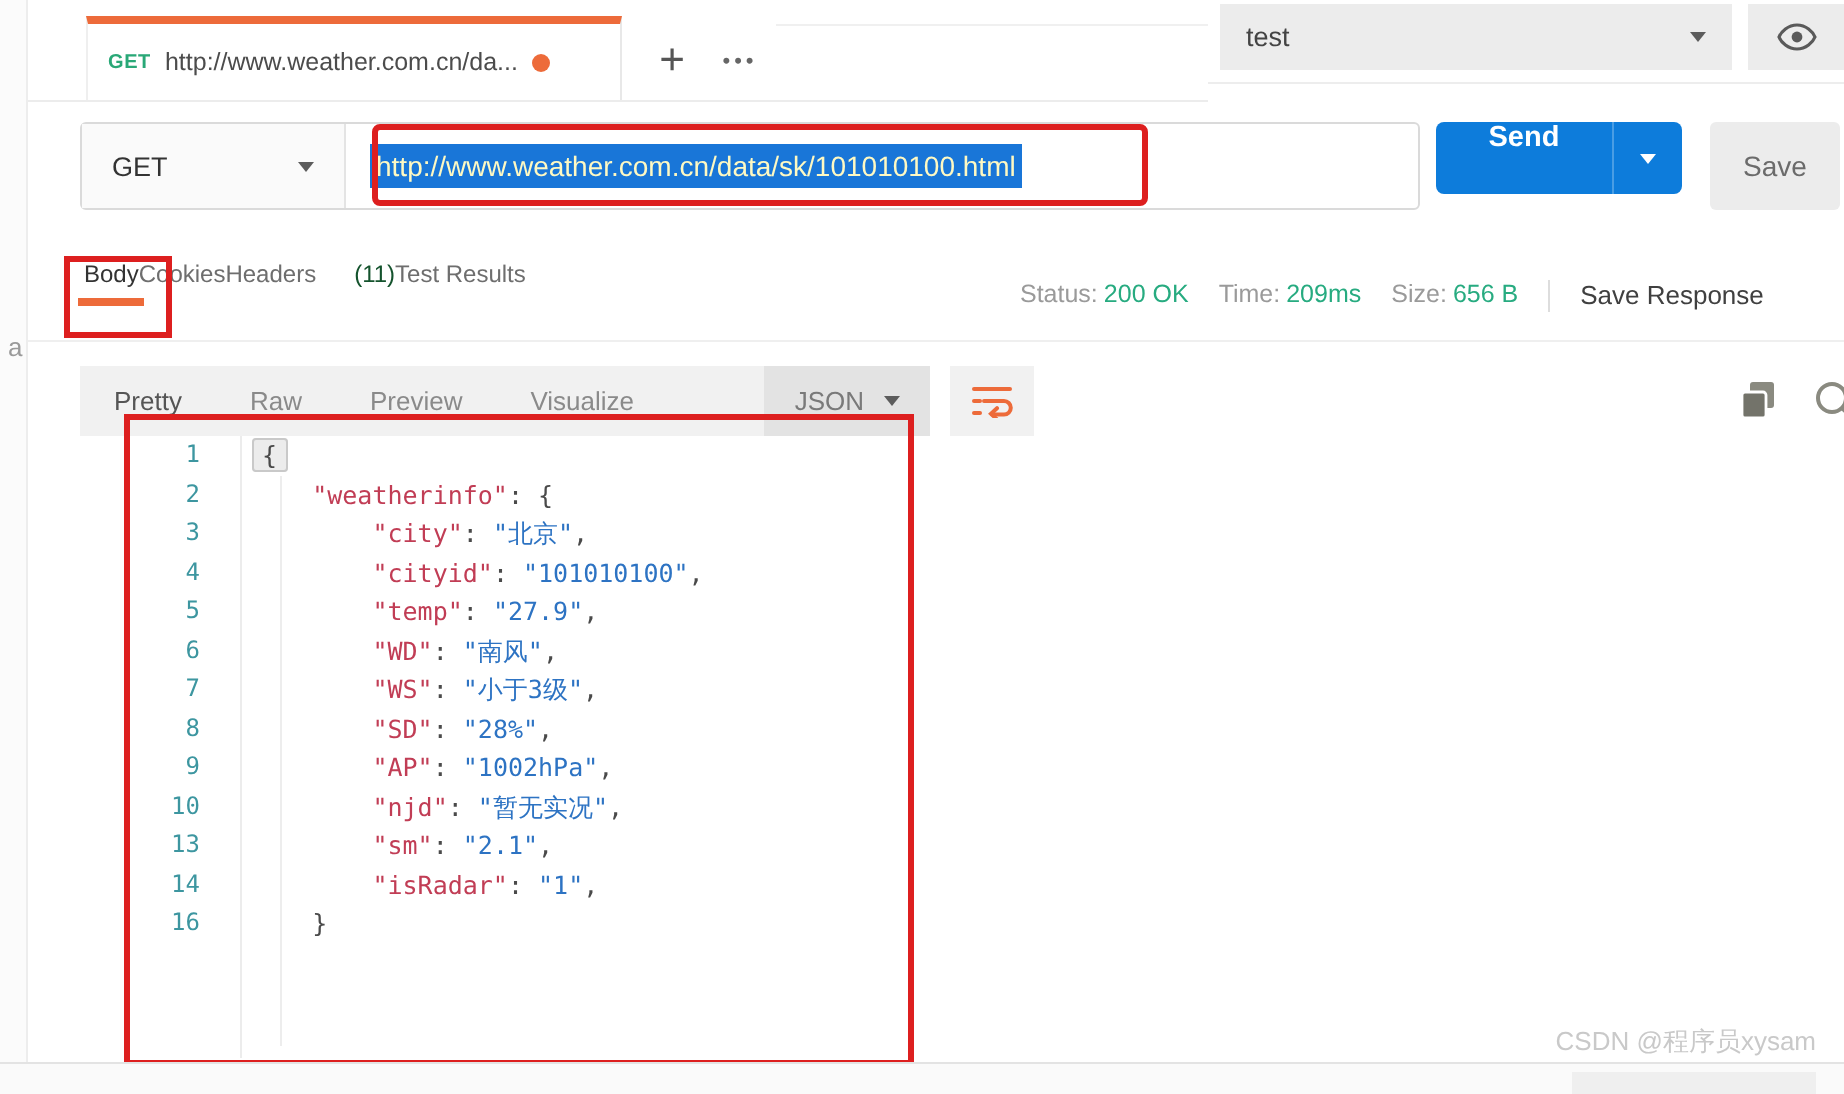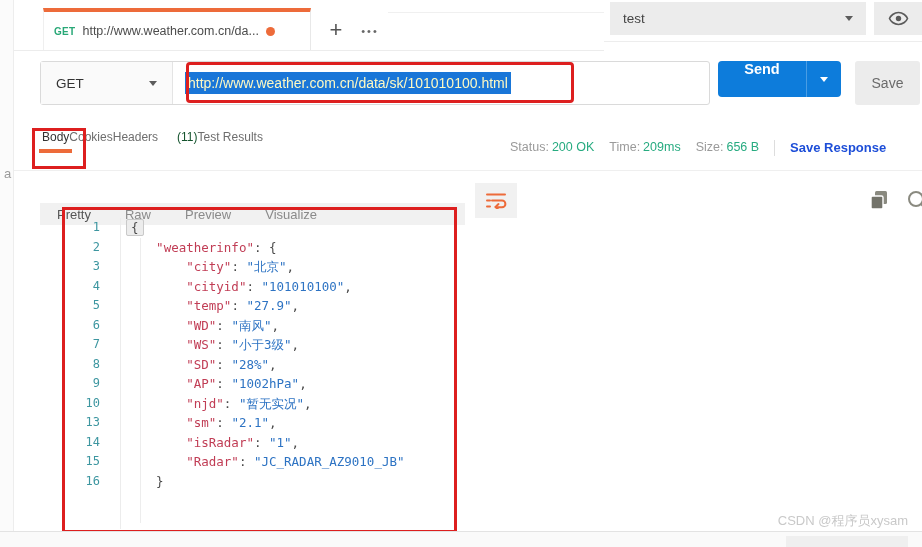--- a/index.html
+++ b/index.html
@@ -53,26 +53,26 @@
   
   .resp-tabs{position:absolute;left:42px;top:130px;display:flex;font-size:12px;color:#6e6e6e;}
   .resp-tab{position:relative;padding-bottom:6px;}
   .resp-tab.active{color:#333;}
   .resp-tab.active::after{content:"";position:absolute;left:-3px;right:-3px;bottom:-3px;height:4px;background:#ED6B3A;}
   .tab-count{color:#14532d;margin-left:19px;}
   .resp-status{position:absolute;left:510px;top:140px;display:flex;gap:15px;
        font-size:12.5px;color:#9a9a9a;white-space:nowrap;}
   .stat-val{color:#27AB80;margin-left:3px;}
   .stat-div{width:1px;height:16px;background:#ddd;}
-  .save-response{color:#1d4ed8;font-weight:bold;font-size:13px;}
+  .save-response{color:#404040;font-weight:normal;font-size:13px;}
   .metarow-line{position:absolute;left:14px;top:170px;width:908px;height:1px;background:#efefef;}
 
   
-  .view-bar{position:absolute;left:40px;top:183px;width:425px;height:22px;background:#f1f1f1;
-       display:flex;align-items:center;font-size:13px;color:#8a8a8a;margin-top:20px;}
+  .view-bar{position:absolute;left:40px;top:183px;width:425px;height:35px;background:#f1f1f1;
+       display:flex;align-items:center;font-size:13px;color:#8a8a8a;}
   .view-item{padding:0 17px;}
   .view-item.active{color:#555;}
   .format-select{margin-left:auto;height:100%;background:#e3e3e3;display:flex;align-items:center;
        gap:10px;padding:0 15px;box-sizing:border-box;color:#7a7a7a;}
   .wrap-btn{position:absolute;left:475px;top:183px;width:42px;height:35px;background:#f1f1f1;
        display:flex;align-items:center;justify-content:center;}
   .copy-btn{position:absolute;left:869px;top:189px;width:20px;height:22px;}
   .search-btn{position:absolute;left:906px;top:189px;width:16px;height:22px;overflow:hidden;}
 
   
@@ -176,20 +176,24 @@
     <span class="stat-div"></span>
     <span class="save-response">Save Response</span>
   </div>
   <div class="metarow-line"></div>
 
   <div class="view-bar">
     <span class="view-item active">Pretty</span>
     <span class="view-item">Raw</span>
     <span class="view-item">Preview</span>
     <span class="view-item">Visualize</span>
+    <span class="format-select">
+      <span>JSON</span>
+      <span class="caret"></span>
+    </span>
   </div>
   <div class="wrap-btn">
     <svg width="22" height="17" viewBox="0 0 22 17">
       <g stroke="#ED6B3A" stroke-width="2" fill="none" stroke-linecap="round">
         <path d="M2 2.5 h18"></path>
         <path d="M7 8.5 h10 a3.4 3.4 0 0 1 0 6.8 h-6"></path>
         <path d="M13.5 12.5 l-3 2.8 3 2.8" transform="translate(0,-0.4)"></path>
         <path d="M2 8.5 h3"></path>
         <path d="M2 14.5 h3"></path>
       </g>
@@ -251,24 +255,20 @@
       </div>
       <div class="code-line">
         <span class="ln">13</span>
         <span class="lc"><span class="tok-plain">        </span><span class="tok-key">"sm"</span><span class="tok-plain">: </span><span class="tok-str">"2.1"</span><span class="tok-plain">,</span></span>
       </div>
       <div class="code-line">
         <span class="ln">14</span>
         <span class="lc"><span class="tok-plain">        </span><span class="tok-key">"isRadar"</span><span class="tok-plain">: </span><span class="tok-str">"1"</span><span class="tok-plain">,</span></span>
       </div>
       <div class="code-line">
-        <span class="ln">15</span>
-        <span class="lc"><span class="tok-plain">        </span><span class="tok-key">"Radar"</span><span class="tok-plain">: </span><span class="tok-str">"JC_RADAR_AZ9010_JB"</span></span>
-      </div>
-      <div class="code-line">
         <span class="ln">16</span>
         <span class="lc"><span class="tok-plain">    </span><span class="tok-brace">}</span></span>
       </div>
     </div>
 
   <div class="anno anno-url"></div>
   <div class="anno anno-body"></div>
   <div class="anno anno-code"></div>
 
   <div class="bottom-line"></div>

